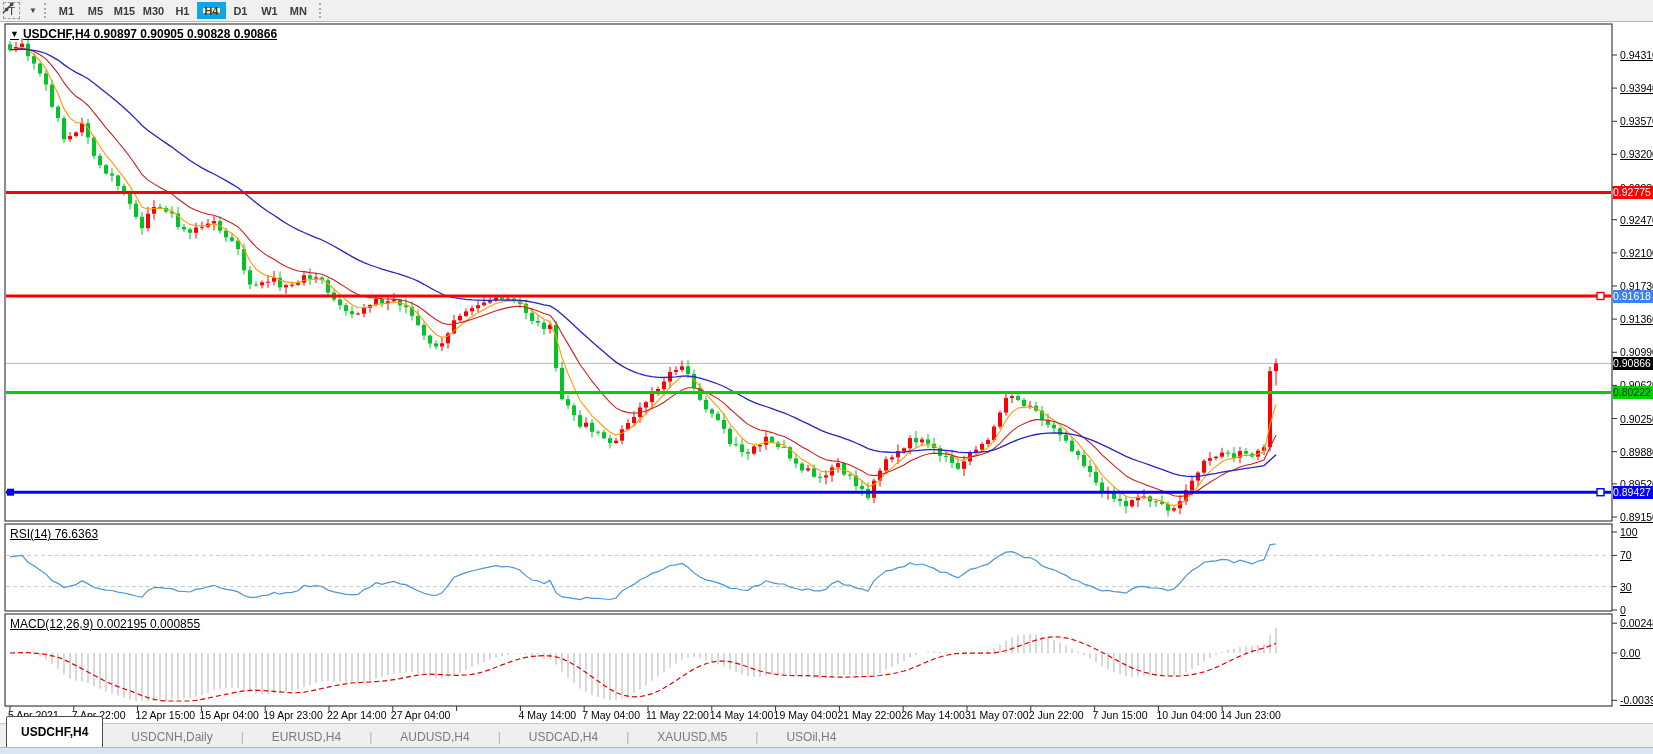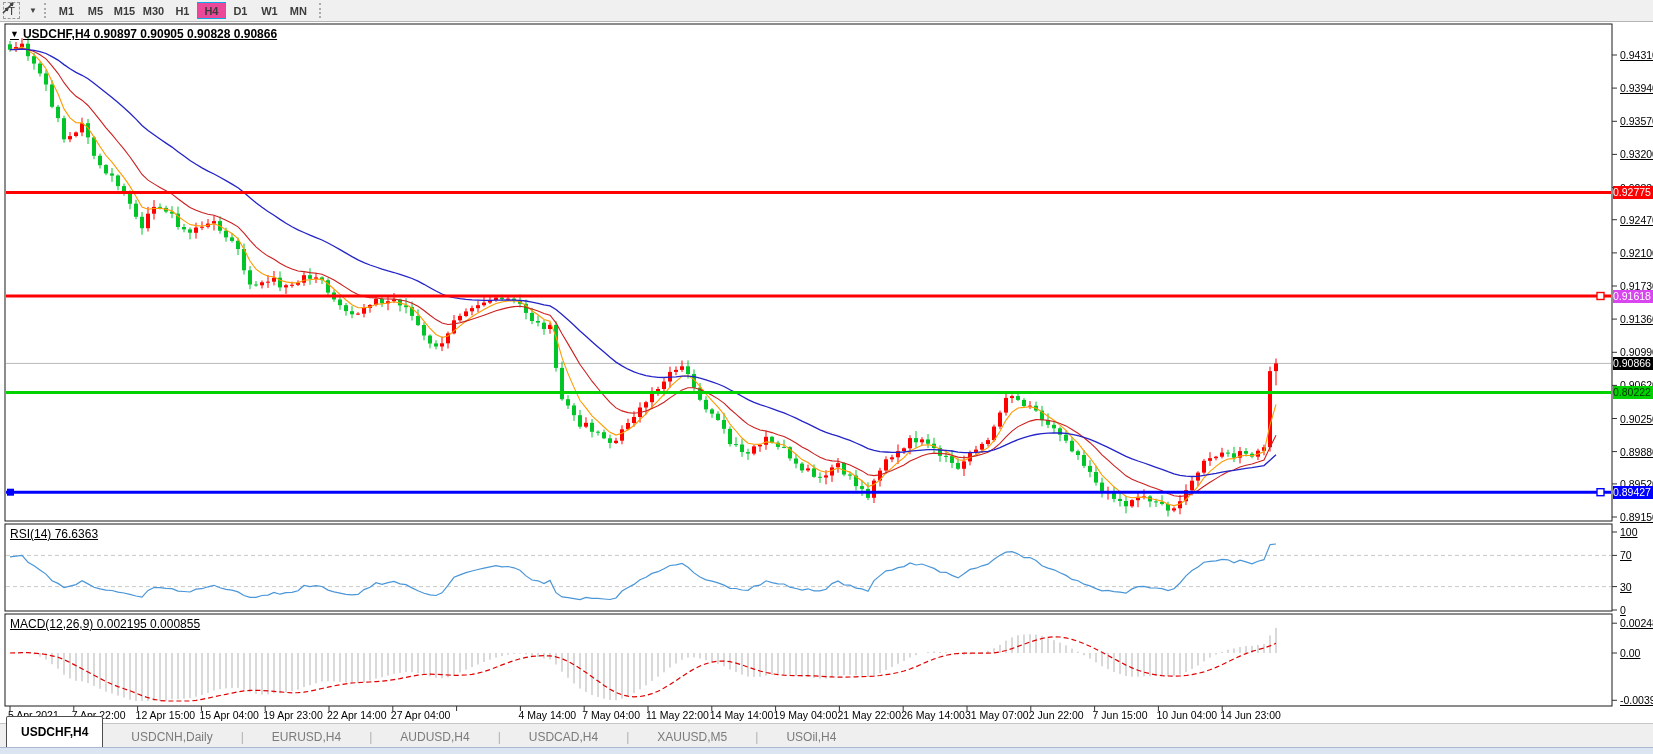--- a/index.html
+++ b/index.html
@@ -8,21 +8,21 @@
   
   .toolbar{position:absolute;left:0;top:0;width:100%;height:21px;background:#f0f0f0;
            border-bottom:1px solid #b5b5b5;display:flex;align-items:center;}
   .tool-btn{height:17px;min-width:17px;margin-left:3px;display:flex;align-items:center;justify-content:center;
             font-size:11px;color:#333;border:1px dashed #9a9a9a;background:#f0f0f0;box-sizing:border-box;cursor:pointer;}
   .icon-btn{border:1px solid transparent;display:flex;align-items:center;margin-left:6px;cursor:pointer;}
   .caret{font-size:8px;color:#444;margin-left:2px;}
   .grip{height:15px;border-left:2px dotted #ababab;margin:0 6px;}
   .tf-btn{height:17px;width:29px;display:flex;align-items:center;justify-content:center;font-size:11px;
           color:#3c3c3c;font-weight:600;cursor:pointer;border:1px solid transparent;box-sizing:border-box;}
-  .tf-btn.active{background:#ec4899;border:1px solid #0ea5e9;}
+  .tf-btn.active{background:#fef9c3;border:6px solid #0ea5e9;}
   
   .ol{position:absolute;white-space:nowrap;text-decoration:underline;}
   .sym-header{left:10px;top:27px;font-size:12px;font-weight:700;color:#000;}
   .tri{font-size:9px;margin-right:4px;vertical-align:1px;}
   .ind-label{font-size:12px;color:#000;}
   .ax-label{font-size:10.5px;color:#000;}
   .tag{position:absolute;left:1613px;width:41px;height:13px;font-size:10.5px;line-height:13px;
        text-align:left;font-weight:400;}
   .time-label{position:absolute;top:709px;font-size:10.5px;color:#000;}
   
@@ -795,21 +795,21 @@
       <div class="ol ax-label" style="left: 1620px; top: 580.6px;">30</div>
       <div class="ol ax-label" style="left: 1620px; top: 604px;">0</div>
     </div>
   <div id="macd-axis">
       <div class="ol ax-label" style="left: 1620px; top: 617.156px;">0.002487</div>
       <div class="ol ax-label" style="left: 1620px; top: 647px;">0.00</div>
       <div class="ol ax-label" style="left: 1620px; top: 694.28px;">-0.00394</div>
     </div>
   <div id="tag-layer">
       <div class="tag" style="top: 185.936px; background: rgb(255, 0, 0); color: rgb(255, 255, 255);">0.92775</div>
-      <div class="tag" style="top: 289.528px; background: #d946ef; color: rgb(255, 255, 255);">0.91618</div>
+      <div class="tag" style="top: 289.528px; background: #3b82f6; color: rgb(255, 255, 255);">0.91618</div>
       <div class="tag" style="top: 386.136px; background: rgb(0, 210, 0); color: rgb(0, 51, 0);">0.80222</div>
       <div class="tag" style="top: 485.699px; background: rgb(0, 0, 255); color: rgb(255, 255, 255);">0.89427</div>
       <div class="tag" style="top: 356.859px; background: rgb(0, 0, 0); color: rgb(255, 255, 255);">0.90866</div>
     </div>
   <div id="time-axis">
       <div class="time-label" style="left: 8px;">5 Apr 2021</div>
       <div class="time-label" style="left: 71.8px;">7 Apr 22:00</div>
       <div class="time-label" style="left: 135.6px;">12 Apr 15:00</div>
       <div class="time-label" style="left: 199.4px;">15 Apr 04:00</div>
       <div class="time-label" style="left: 263.2px;">19 Apr 23:00</div>

